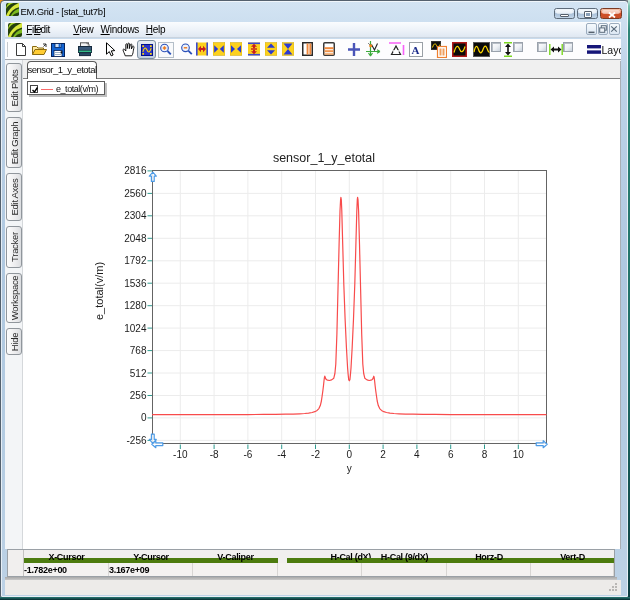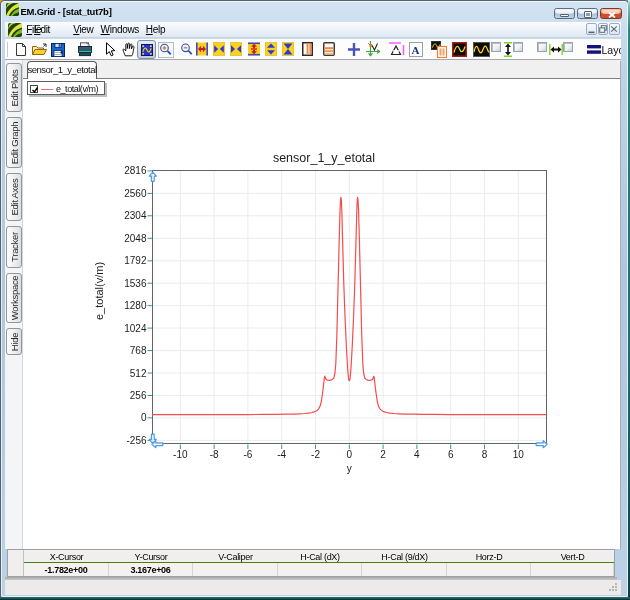--- a/index.html
+++ b/index.html
@@ -1,21 +1,21 @@
 <!DOCTYPE html>
 <html><head><meta charset="utf-8"><style>
 *{margin:0;padding:0;box-sizing:border-box;font-family:"Liberation Sans",sans-serif;}
 html,body{width:630px;height:600px;overflow:hidden;}
 body{position:relative;background:#9b9b9b;}
 #desk-tl{position:absolute;left:0;top:0;width:4px;height:4px;background:#f7930f;}
 #desk-r{position:absolute;right:0;top:0;width:2px;height:600px;background:linear-gradient(180deg,#cfeee2 0%,#7ac0ae 1%,#2e8577 5%,#1e6e66 60%,#0c3c41 100%);}
 #desk-b{position:absolute;left:0;bottom:0;width:630px;height:3px;background:linear-gradient(180deg,#2a7a74,#072a30);}
 #win{position:absolute;left:0;top:0;width:629px;height:598px;border:1px solid #54616e;border-radius:4px 4px 2px 2px;background:linear-gradient(180deg,#d3e4f3 0%,#bed3e8 12%,#afc8e0 45%,#b4cce2 75%,#bdd2e6 100%);box-shadow:inset 0 0 0 1px rgba(255,255,255,.65);}
 
-#title{position:absolute;left:20.5px;top:6px;font-size:9.5px;letter-spacing:-0.25px;color:#000;font-weight:bold;}
+#title{position:absolute;left:20.5px;top:6px;font-size:9.5px;letter-spacing:-0.25px;color:#000;}
 #appicon{position:absolute;left:6px;top:3px;width:13px;height:13px;}
 
 .cap{position:absolute;top:8px;height:11px;border:1px solid #5d6b7a;border-radius:2.5px;}
 #bmin{left:554px;width:21px;background:linear-gradient(180deg,#f2f7fb 0%,#cfdeee 45%,#a9c0d8 50%,#c2d5e8 100%);}
 #bmax{left:577px;width:21px;background:linear-gradient(180deg,#f2f7fb 0%,#cfdeee 45%,#a9c0d8 50%,#c2d5e8 100%);}
 #bclose{left:600px;width:22px;background:linear-gradient(180deg,#f5c6ae 0%,#e98765 40%,#d04e27 50%,#c94f2a 100%);border-color:#7c3a23;}
 .cap .gl{position:absolute;left:1px;right:1px;top:1px;height:4px;border-radius:2px;background:rgba(255,255,255,.55);}
 #bmin .ic{position:absolute;left:5px;top:5px;width:9px;height:3px;background:#fff;border:1px solid #56606c;border-radius:1px;}
 #bmax .ic{position:absolute;left:6px;top:2px;width:8px;height:7px;background:#fff;border:1px solid #56606c;border-radius:1px;}
 #bmax .ic2{position:absolute;left:8px;top:4px;width:4px;height:3px;background:#8aa0b8;}
@@ -40,22 +40,22 @@
 #client{position:absolute;left:23px;top:60px;width:598px;height:489px;background:#ffffff;}
 #tabrow{position:absolute;left:0;top:0;width:598px;height:19px;background:#f0f0f0;border-bottom:1px solid #7e7e7e;}
 #tab1{position:absolute;left:3.5px;top:1px;width:70px;height:18px;background:#fff;border:1px solid #5a5a5a;border-bottom:none;border-radius:4px 4px 0 0;font-size:9.5px;letter-spacing:-0.5px;color:#111;text-align:center;line-height:15px;}
 #legend{position:absolute;left:4px;top:21px;width:78px;height:14px;background:#fff;border:1px solid #5e5e5e;box-shadow:2px 2px 0 rgba(140,140,140,.55);}
 #legend .cb{position:absolute;left:1.5px;top:2.5px;width:8px;height:8px;border:1px solid #444;background:#fff;}
 #legend .cb svg{position:absolute;left:0;top:0;}
 #legend .ln{position:absolute;left:13px;top:6.5px;width:12px;height:1.6px;background:#f96a6a;}
 #legend .tx{position:absolute;left:28px;top:2px;font-size:9px;letter-spacing:-0.45px;color:#111;}
 
 #stat{position:absolute;left:7px;top:549px;width:608px;height:28px;border:1px solid #9aa0a6;background:#f1efee;}
-#stat .hd{position:absolute;top:0;height:13px;border-bottom:1px solid #4d7c0f;font-size:9px;font-weight:normal;letter-spacing:-0.3px;text-align:center;line-height:14px;color:#000;}
-#stat .vl{position:absolute;top:13px;height:13px;font-size:9px;font-weight:bold;letter-spacing:-0.3px;text-align:center;line-height:15px;color:#000;border-right:1px solid #d8d6d4;background:#f4f2f1;}
+#stat .hd{position:absolute;top:0;height:13px;border-bottom:5px solid #4d7c0f;font-size:9px;font-weight:bold;letter-spacing:-0.3px;text-align:center;line-height:14px;color:#000;}
+#stat .vl{position:absolute;top:13px;height:13px;font-size:9px;font-weight:bold;letter-spacing:-0.3px;line-height:15px;color:#000;border-right:1px solid #d8d6d4;background:#f4f2f1;}
 #statshadow{position:absolute;left:5px;top:577px;width:612px;height:3px;background:linear-gradient(180deg,#a8a8a8,#c9c9c9);}
 #botframe{position:absolute;left:5px;top:580px;width:616px;height:15px;background:#edebe9;}
 #grip{position:absolute;right:3px;bottom:3px;width:9px;height:9px;}
 </style></head>
 <body>
 <div id="desk-tl"></div>
 <div id="win"></div>
 <div id="desk-r"></div>
 <div id="desk-b"></div>
 <svg id="appicon" viewBox="0 0 14 14">
@@ -385,26 +385,26 @@
 <text x="301" y="82.5" font-size="12.5" fill="#222" text-anchor="middle">sensor_1_y_etotal</text>
 <text transform="translate(79.5,212) rotate(-90)" font-size="11" fill="#1c1c1c" text-anchor="middle">e_total(v/m)</text>
 </svg>
 </div>
 <div id="clientedge" style="position:absolute;left:620px;top:61px;width:1px;height:488px;background:#a9aeb4;"></div>
 <div id="stat">
 <div style="position:absolute;left:0;top:0;width:16px;height:26px;border-right:1px solid #c4c2c0;"></div>
 <div class="hd" style="left:16px;width:85px;">X-Cursor</div>
 <div class="hd" style="left:101px;width:84px;">Y-Cursor</div>
 <div class="hd" style="left:185px;width:85px;">V-Caliper</div>
-<div class="hd" style="left:270px;width:84px;">H-Cal (dX)</div>
+<div class="hd" style="left:279px;width:84px;text-align:right;">H-Cal (dX)</div>
 <div class="hd" style="left:354px;width:85px;">H-Cal (9/dX)</div>
 <div class="hd" style="left:439px;width:84px;">Horz-D</div>
 <div class="hd" style="left:523px;width:83px;">Vert-D</div>
 <div class="vl" style="left:16px;width:85px;">-1.782e+00</div>
-<div class="vl" style="left:101px;width:84px;">3.167e+06</div>
+<div class="vl" style="left:101px;width:84px;">3.167e+09</div>
 <div class="vl" style="left:185px;width:85px;"></div>
 <div class="vl" style="left:270px;width:84px;"></div>
 <div class="vl" style="left:354px;width:85px;"></div>
 <div class="vl" style="left:439px;width:84px;"></div>
 <div class="vl" style="left:523px;width:83px;"></div>
 </div>
 <div id="statshadow"></div>
 <div id="botframe">
     <svg id="grip" viewBox="0 0 9 9">
       <g fill="#b9b7b5">

